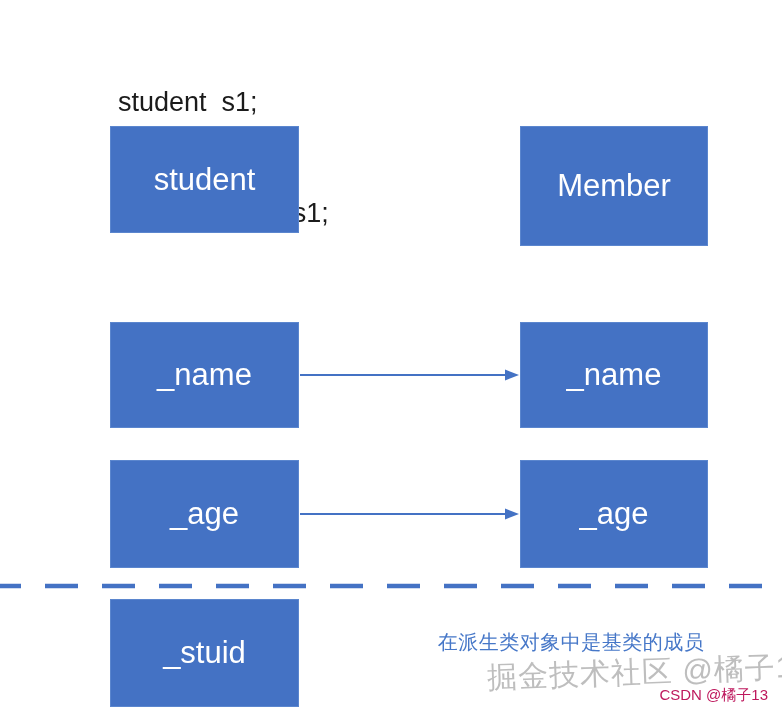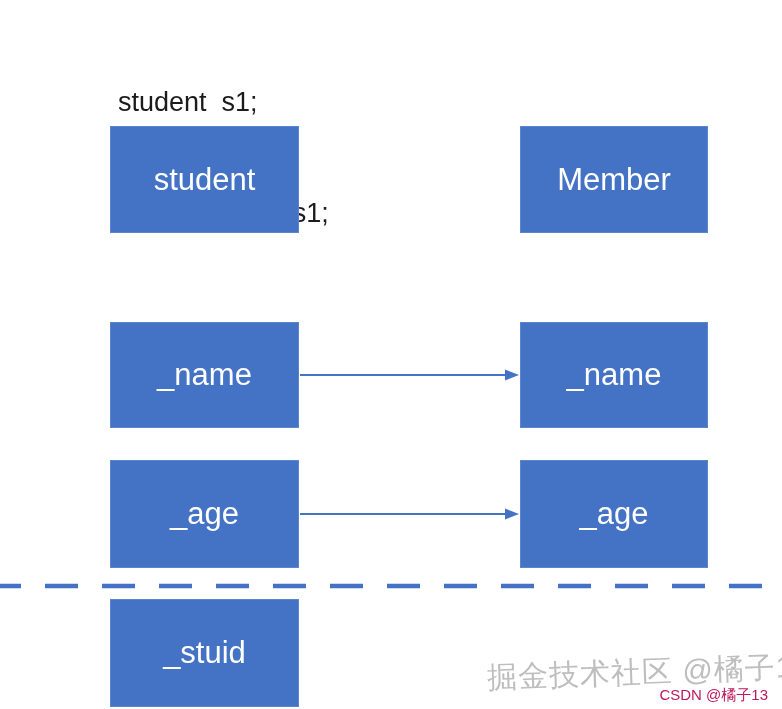--- a/index.html
+++ b/index.html
@@ -30,21 +30,21 @@
     border: 1px solid #5b86ce;
     box-sizing: border-box;
     color: #ffffff;
     font-size: 31px;
     display: flex;
     align-items: center;
     justify-content: center;
     text-align: center;
   }
   .box-student { left: 110px; top: 126px; width: 189px; height: 107px; }
-  .box-member  { left: 520px; top: 126px; width: 188px; height: 107px; }
+  .box-member  { left: 520px; top: 126px; width: 188px; height: 120px; }
   .box-name-l  { left: 110px; top: 322px; width: 189px; height: 106px; }
   .box-name-r  { left: 520px; top: 322px; width: 188px; height: 106px; }
   .box-age-l   { left: 110px; top: 460px; width: 189px; height: 108px; }
   .box-age-r   { left: 520px; top: 460px; width: 188px; height: 108px; }
   .box-stuid   { left: 110px; top: 599px; width: 189px; height: 108px; }
   .arrow {
     position: absolute;
     left: 299px;
     width: 222px;
     height: 16px;
@@ -137,19 +137,20 @@
 
   <svg class="dashed-line" viewBox="0 0 762 8" xmlns="http://www.w3.org/2000/svg" preserveAspectRatio="none">
     <line x1="0" y1="4" x2="762" y2="4" stroke="#4472C4" stroke-width="4.5" stroke-dasharray="33 24" stroke-dashoffset="12"></line>
   </svg>
 
   <div class="box box-stuid">
     <span>_stuid</span>
   </div>
 
   <div class="annotation">
+    <div>在派生类对象中是基类的成员</div>
   </div>
 
   <div class="watermark-juejin">掘金技术社区 @橘子13</div>
 
   <div class="watermark-csdn">CSDN @橘子13</div>
 
 </div>
 
 </body></html>

